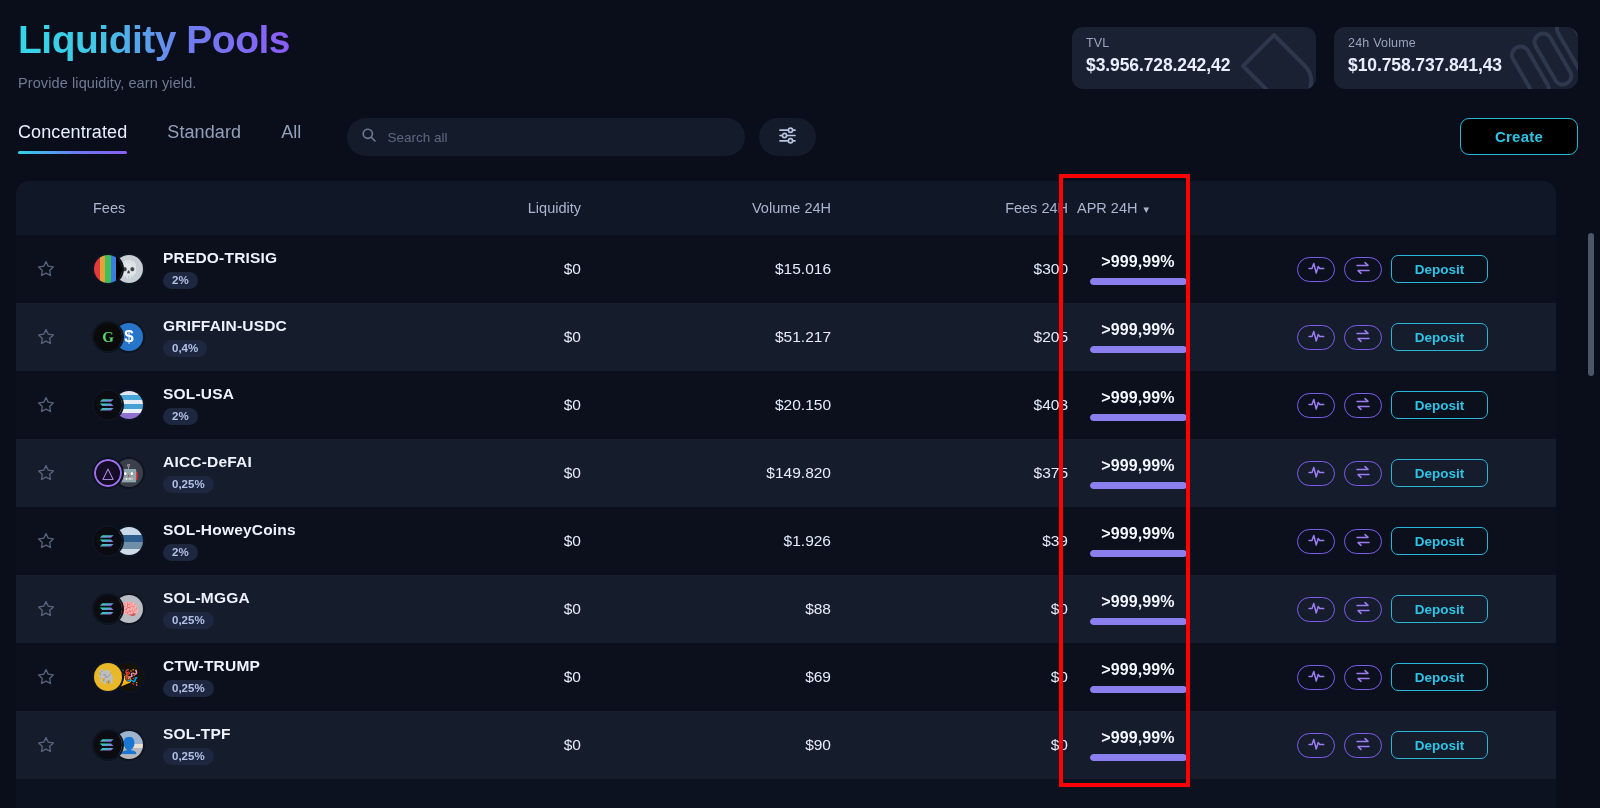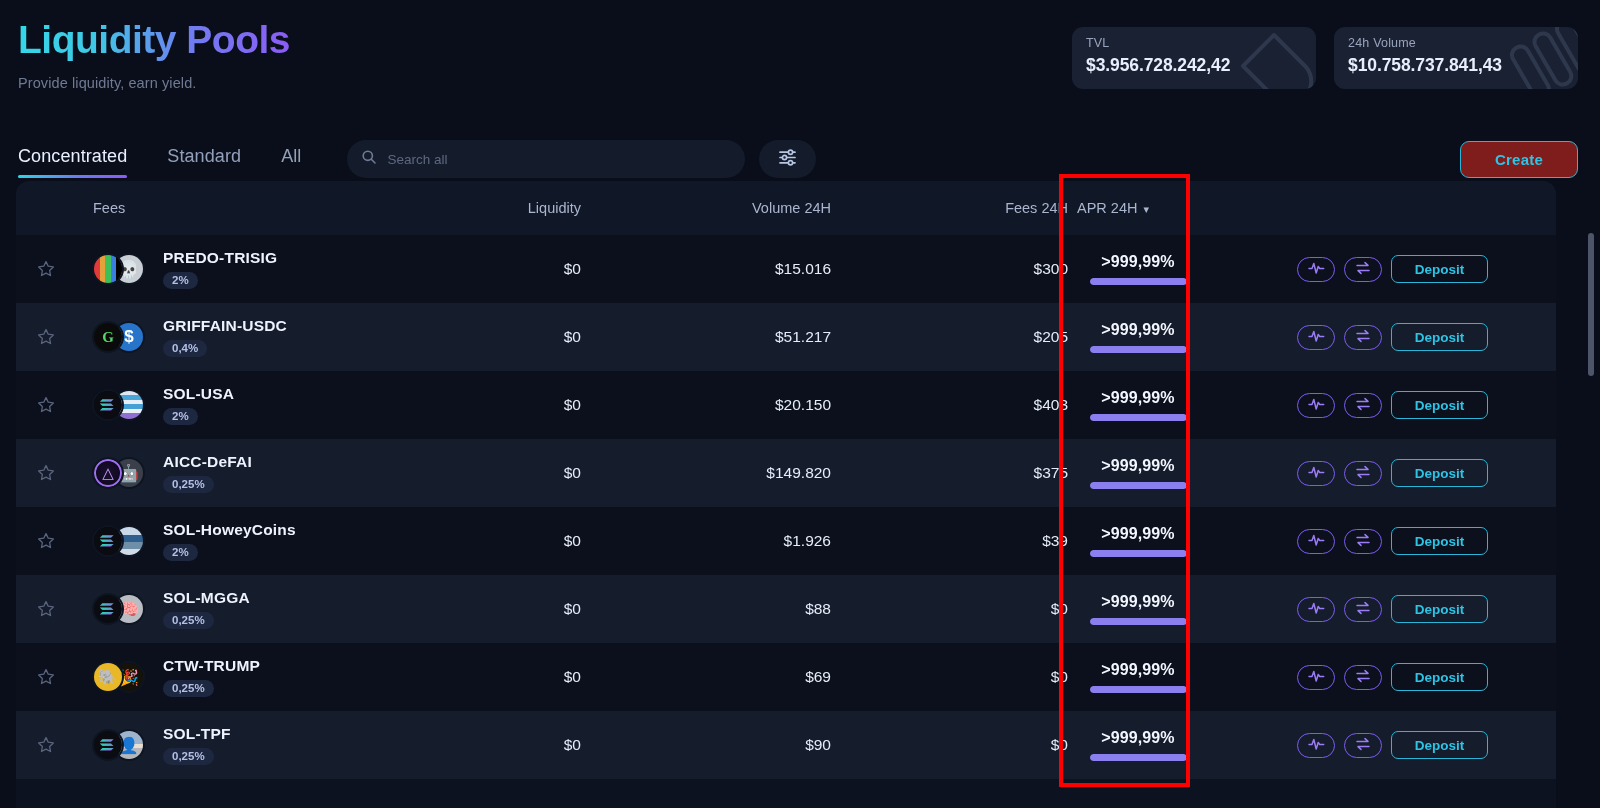--- a/index.html
+++ b/index.html
@@ -91,21 +91,21 @@
   }
   .stat-deco.vol { right: -22px; }
 
   
   .toolbar {
     position: absolute;
     top: 118px; left: 0;
     width: 1600px;
     height: 60px;
     display: flex;
-    align-items: flex-end;
+    align-items: flex-start;
     padding: 0 22px 0 18px;
   }
 
   .tabs { display: flex; align-items: center; gap: 0px; }
 
   .tab {
     position: relative;
     font-size: 18px;
     color: #93a0ba;
     padding: 4px 20px 11px 20px;
@@ -157,28 +157,27 @@
     cursor: pointer;
     border: none;
   }
 
   .spacer { flex: 1; }
 
   .create-btn {
     width: 118px; height: 37px;
     border: 1.4px solid #29b6d8;
     border-radius: 9px;
-    background: #7f1d1d;
+    background: #000000;
     color: #2ec4e6;
     font-size: 15px;
     font-weight: 700;
     cursor: pointer;
     font-family: "Liberation Sans", sans-serif;
     letter-spacing: 0.2px;
-    margin-top: 28px;
   }
 
   
   .table-panel {
     position: absolute;
     top: 181px;
     left: 16px;
     width: 1540px;
     height: 627px;
     background: #0c121f;

